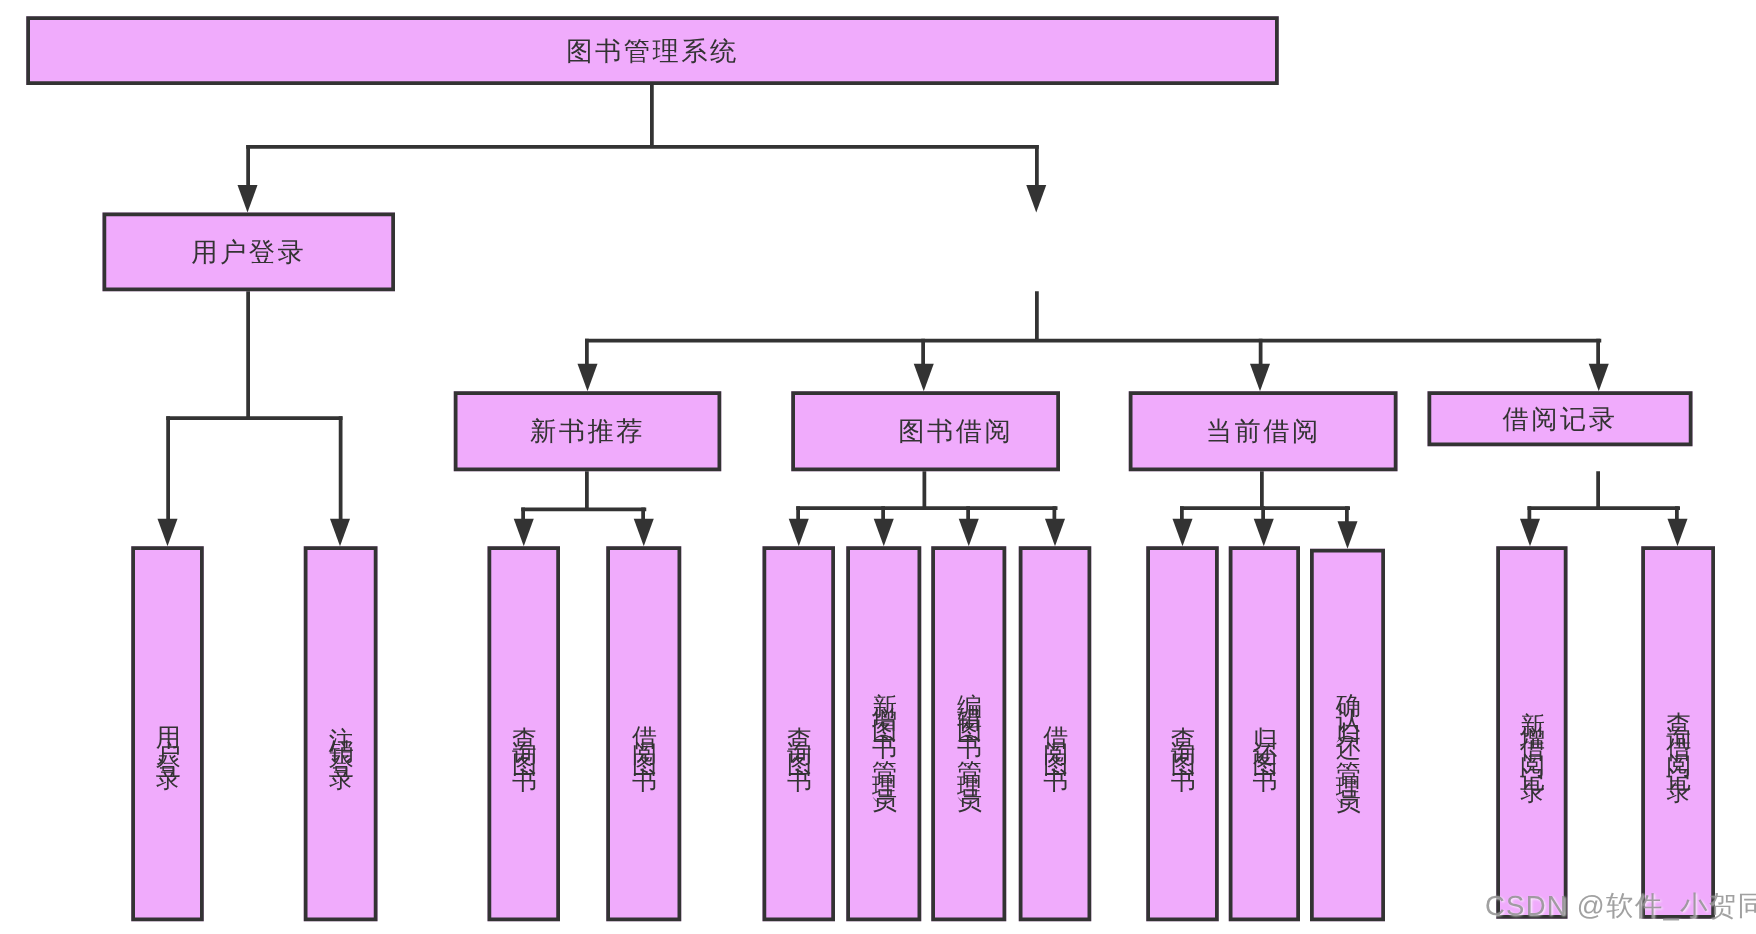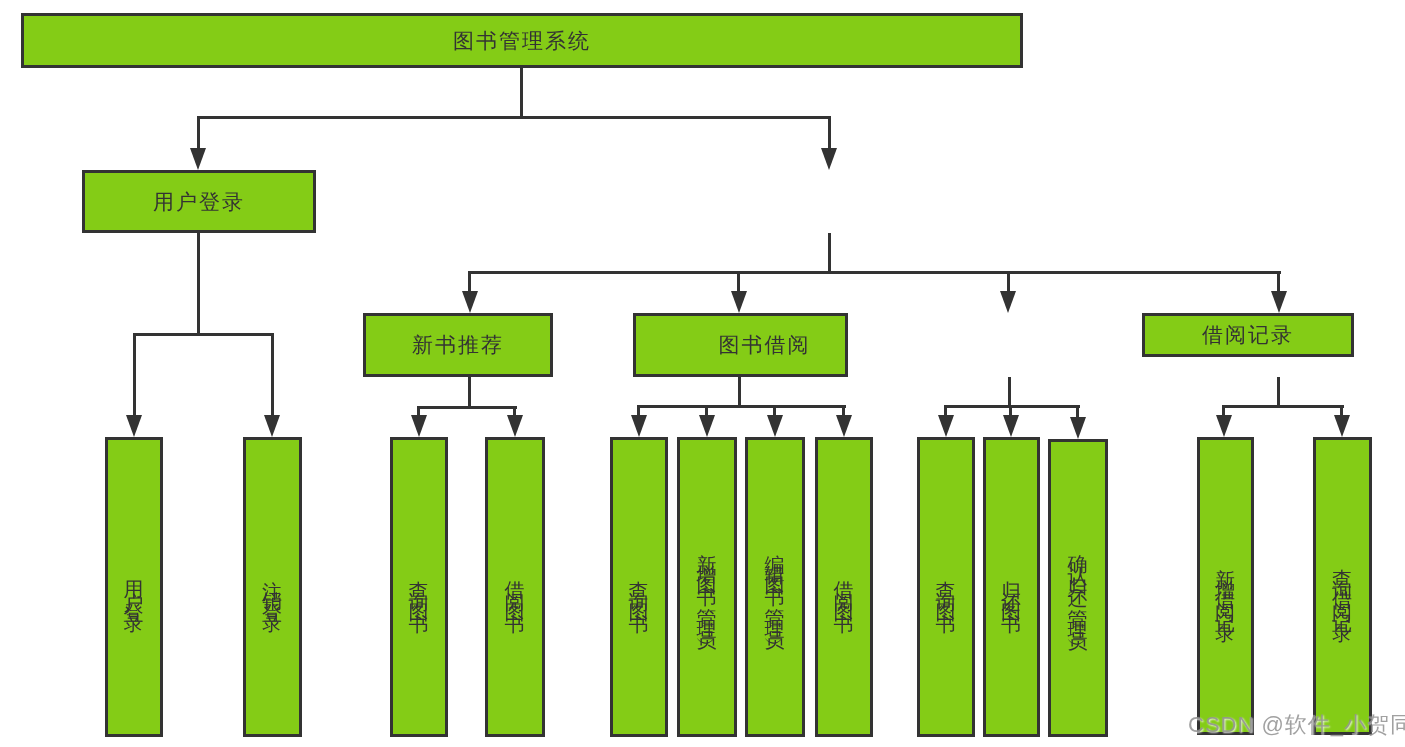--- a/index.html
+++ b/index.html
@@ -13,21 +13,21 @@
     width: 1405px;
     height: 747px;
     background: #ffffff;
     font-family: "Liberation Sans", sans-serif;
     color: #333333;
   }
   .node {
     position: absolute;
     box-sizing: border-box;
     border: 3px solid #333333;
-    background: #84cc16;
+    background: #f0abfc;
     display: flex;
     align-items: center;
     justify-content: center;
     font-size: 21px;
     letter-spacing: 2px;
     color: #333333;
     white-space: nowrap;
   }
   .leaf {
     writing-mode: vertical-rl;
@@ -69,24 +69,25 @@
 </head>
 <body>
 
 <div class="canvas">
 
   <div class="node" style="left:21px; top:13px; width:1002px; height:55px;">图书管理系统</div>
 
   <div class="node" style="left:82px; top:170px; width:234px; height:63px;">用户登录</div>
 
 
-  <div class="node" style="left:363px; top:313px; width:190px; height:64px;">新书推荐</div>
+  <div class="node" style="left:363px; top:313px; width:214px; height:64px;">新书推荐</div>
 
   <div class="node" style="left:633px; top:313px; width:215px; height:64px;padding-left:48px;">图书借阅</div>
 
+  <div class="node" style="left:903px; top:313px; width:215px; height:64px;">当前借阅</div>
 
   <div class="node" style="left:1103px; top:313px; width:212px; height:44px;margin-left:39px;">借阅记录</div>
 
   <div class="node leaf" style="left:105px; top:437px; width:58px; height:300px;">用户登录</div>
 
   <div class="node leaf" style="left:243px; top:437px; width:59px; height:300px;">注销登录</div>
 
   <div class="node leaf" style="left:390px; top:437px; width:58px; height:300px;">查询图书</div>
 
   <div class="node leaf" style="left:485px; top:437px; width:60px; height:300px;">借阅图书</div>

